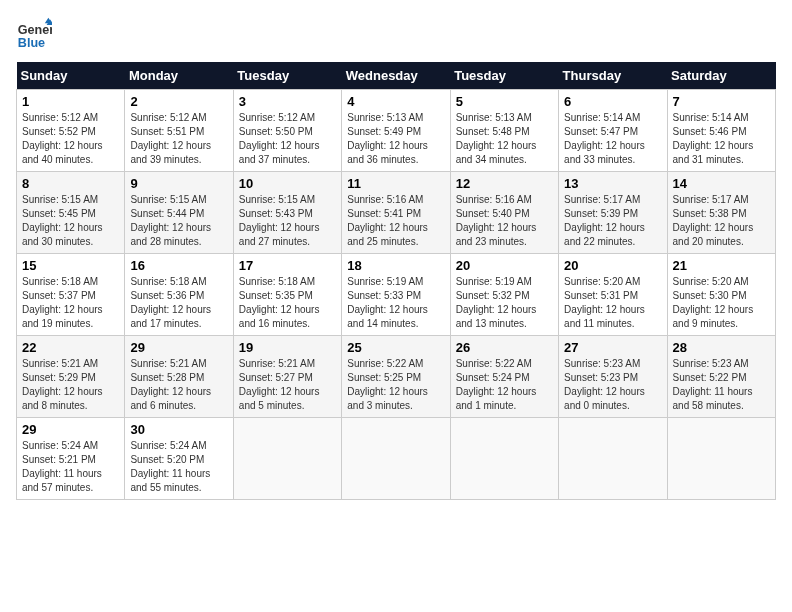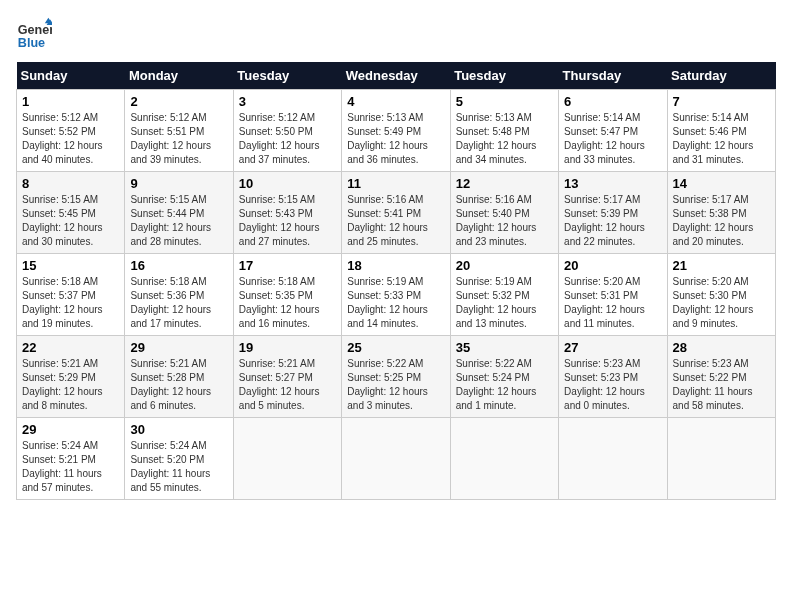--- a/index.html
+++ b/index.html
@@ -287,21 +287,21 @@
 and 5 minutes.</div>
         </td>
         <td>
           <span class="day-num">25</span>
           <div class="day-info" style="white-space: pre-line;">Sunrise: 5:22 AM
 Sunset: 5:25 PM
 Daylight: 12 hours
 and 3 minutes.</div>
         </td>
         <td>
-          <span class="day-num">35</span>
+          <span class="day-num">26</span>
           <div class="day-info" style="white-space: pre-line;">Sunrise: 5:22 AM
 Sunset: 5:24 PM
 Daylight: 12 hours
 and 1 minute.</div>
         </td>
         <td>
           <span class="day-num">27</span>
           <div class="day-info" style="white-space: pre-line;">Sunrise: 5:23 AM
 Sunset: 5:23 PM
 Daylight: 12 hours

